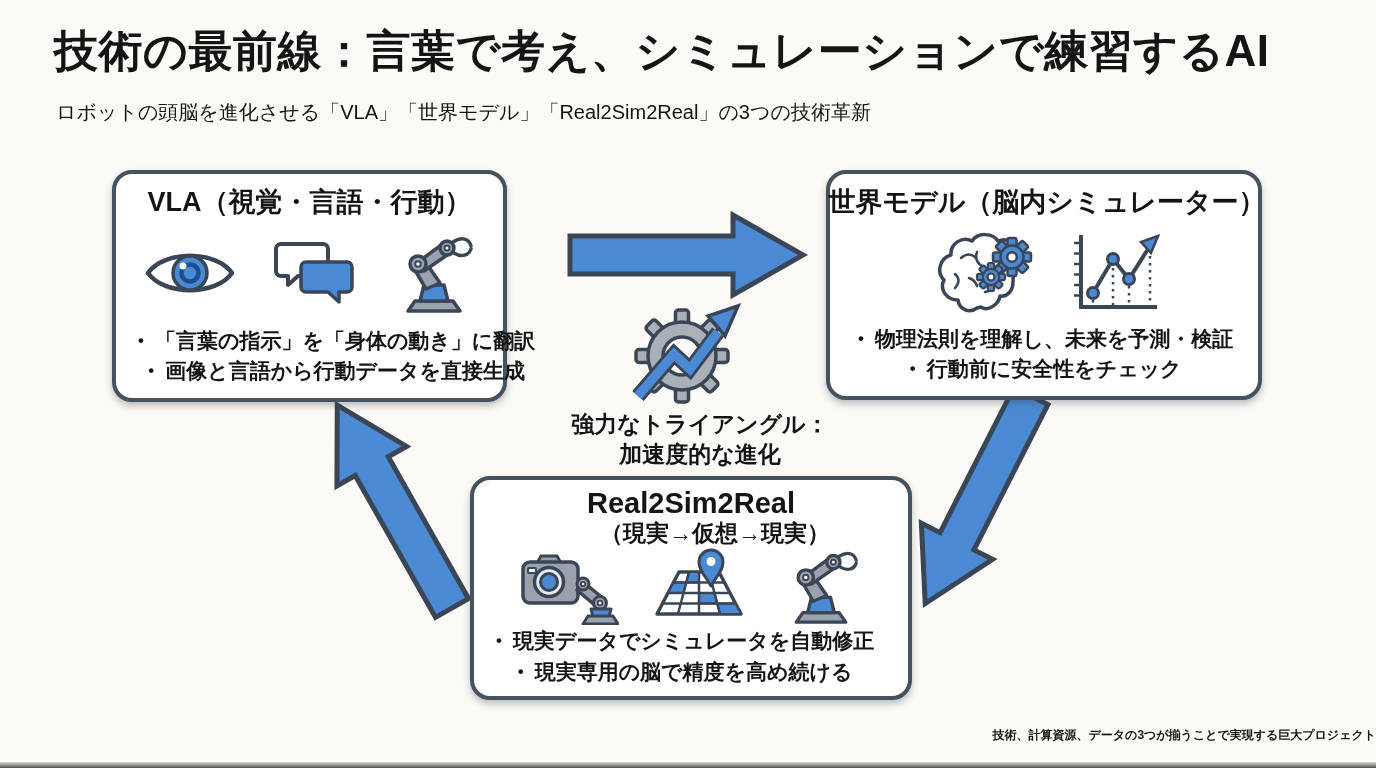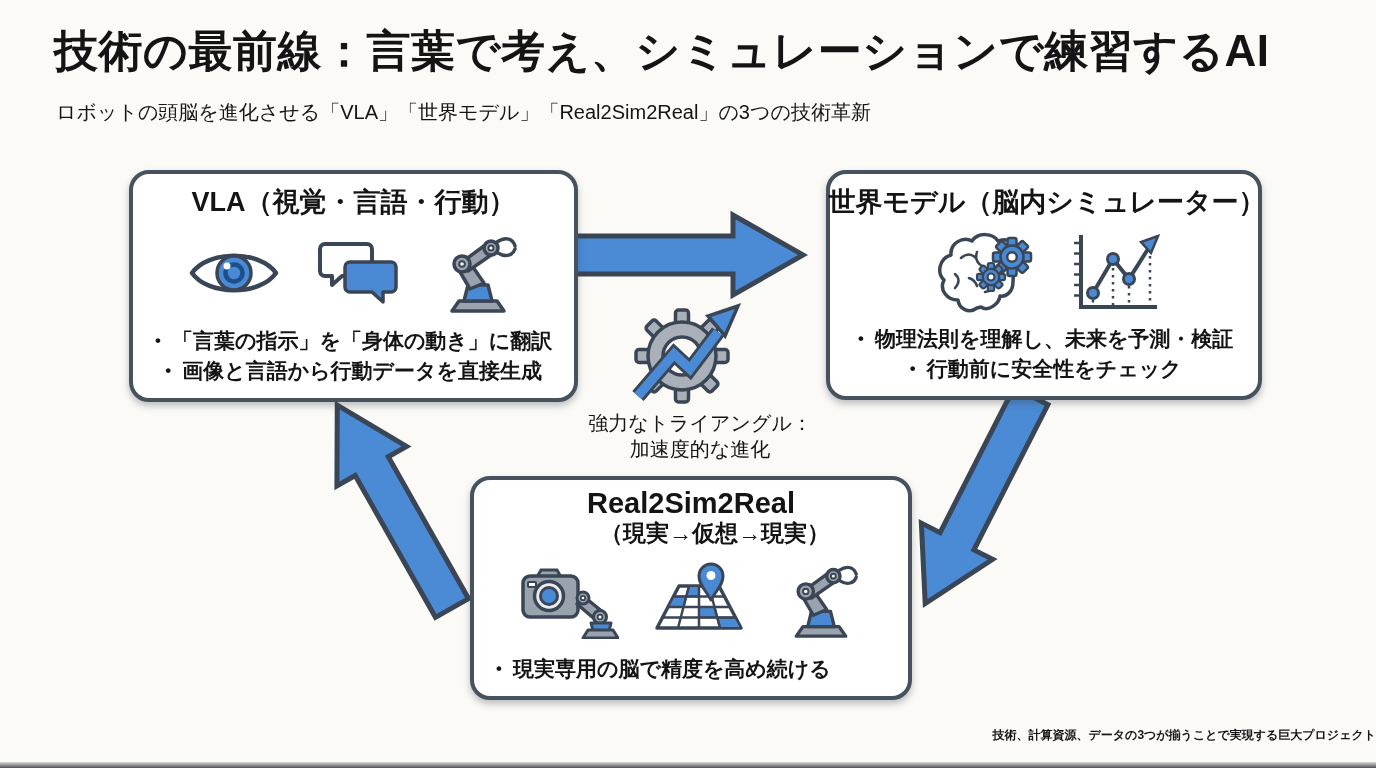--- a/index.html
+++ b/index.html
@@ -16,38 +16,38 @@
   .subtitle {
     position:absolute; left:56px; top:99px; width:1290px;
     font-size:20px; font-weight:400; white-space:nowrap;
   }
   .card {
     position:absolute; background:#ffffff;
     border:4px solid #46525e; border-radius:20px;
     box-shadow:0 4px 7px rgba(55,65,75,0.32);
     display:flex; flex-direction:column; align-items:center;
   }
-  .card-vla   { left:112px; top:170px; width:449px; height:232px;margin-left:17px; }
+  .card-vla   { left:112px; top:170px; width:395px; height:232px; }
   .card-world { left:826px; top:170px; width:436px; height:230px;padding-left:6px; }
   .card-r2s2r { left:470px; top:476px; width:442px; height:224px; }
   .card-title { font-size:27px; font-weight:800; margin-top:10px; white-space:nowrap; }
   .card-title-en { font-size:29px; font-weight:800; margin-top:8px; line-height:1.1; white-space:nowrap; }
   .card-subtitle { font-size:23px; font-weight:800; line-height:1.15; white-space:nowrap;margin-left:48px; }
   .icon-row { display:flex; align-items:center; justify-content:center; gap:36px; flex:1; }
   .icon-row.tight { gap:30px; }
   .bullets {
     list-style:none; margin:0 0 12px 0; padding:0 12px 0 22px; align-self:flex-start;
   }
   .bullets li { font-size:21px; font-weight:700; line-height:1.42; display:flex; white-space:nowrap;justify-content:center; }
   .bullets li::before { content:"•"; margin-right:11px; font-size:0.8em; line-height:1.8; }
   .arrows-layer { position:absolute; left:0; top:0; width:1376px; height:768px; pointer-events:none; }
   .center-icon { position:absolute; left:626px; top:298px; }
   .center-label {
     position:absolute; left:470px; top:410px; width:460px;
-    text-align:center; font-size:20px; font-weight:400; line-height:1.3;
+    text-align:center; font-size:23px; font-weight:700; line-height:1.3;
   }
   .footer {
     position:absolute; left:0; top:727px; width:100%;
     text-align:right; font-size:12px; font-weight:800;
   }
   .bottom-bar {
     position:absolute; left:0; bottom:0; width:100%; height:6px;
     background:linear-gradient(to bottom, rgba(110,115,120,0.25), rgba(35,38,42,0.8));
   }
 </style>
@@ -207,19 +207,22 @@
         <circle cx="26" cy="33" r="2.8" fill="#ffffff" stroke-width="2"></circle>
         <circle cx="55" cy="17" r="7" fill="#9aa3ad" stroke-width="3.5"></circle>
         <circle cx="55" cy="17" r="2.5" fill="#ffffff" stroke-width="2"></circle>
         <path d="M61,11 C70,5 77,8 79,15" fill="none" stroke-width="3.5" stroke-linecap="round"></path>
         <path d="M62,22 C70,27 77,24 79,18" fill="none" stroke-width="3.5" stroke-linecap="round"></path>
       </g>
     </svg>
   </div>
   <ul class="bullets">
     <li>
+        <span>現実データでシミュレータを自動修正</span>
+      </li>
+    <li>
         <span>現実専用の脳で精度を高め続ける</span>
       </li>
   </ul>
 </div>
 
 <div class="footer">技術、計算資源、データの3つが揃うことで実現する巨大プロジェクト</div>
 <div class="bottom-bar"></div>
 
 </body></html>

